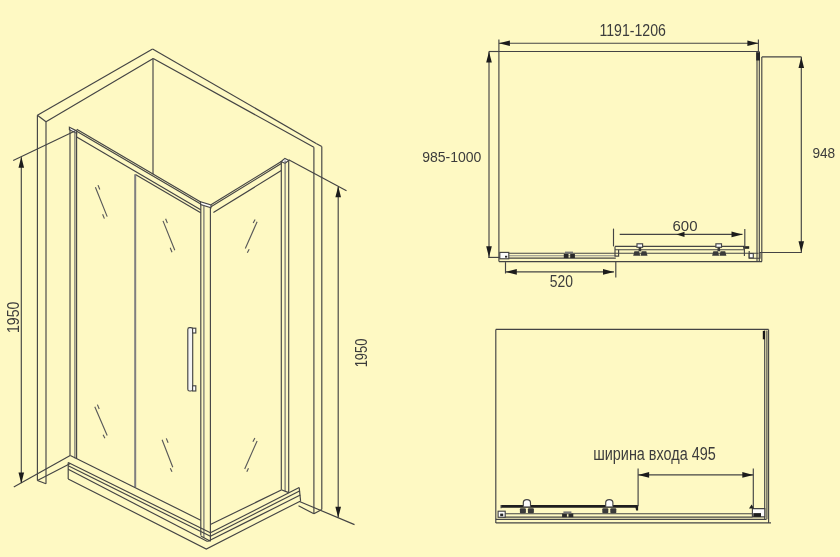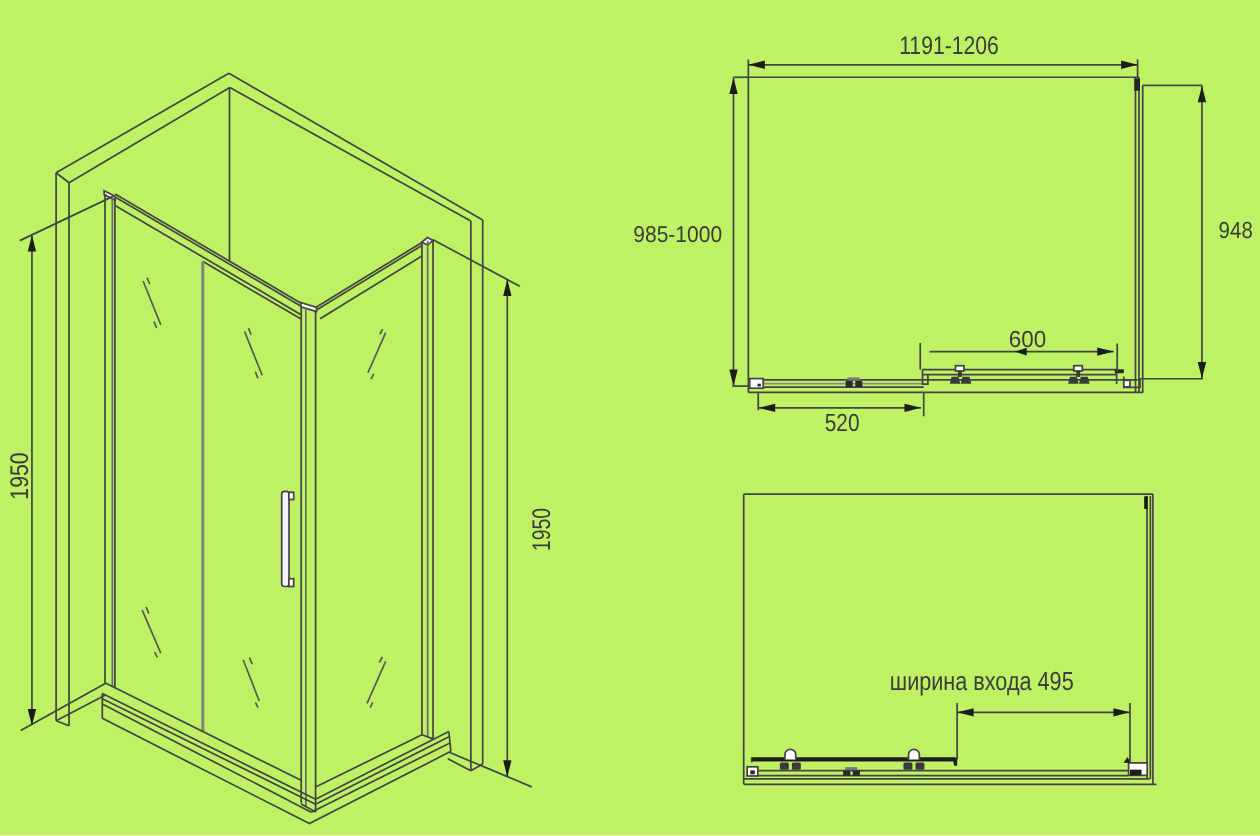--- a/index.html
+++ b/index.html
@@ -1,16 +1,16 @@
 <!DOCTYPE html>
 <html><head>
 <meta charset="utf-8">
 <style>
   html,body{margin:0;padding:0;background:#fdfdfd;}
-  .wrap{width:840px;height:557px;position:relative;overflow:hidden;background:#bef264;}
+  .wrap{width:840px;height:557px;position:relative;overflow:hidden;background:#fef9c3;}
   svg{display:block;}
   text{font-family:"Liberation Sans", sans-serif;fill:#3c3c3c;}
 </style>
 </head>
 <body>
 <div class="wrap">
 <svg width="840" height="557" viewBox="0 0 840 557">
 <defs></defs>
 <g fill="none" stroke="#444444" stroke-width="1.15" stroke-linecap="butt">
 

